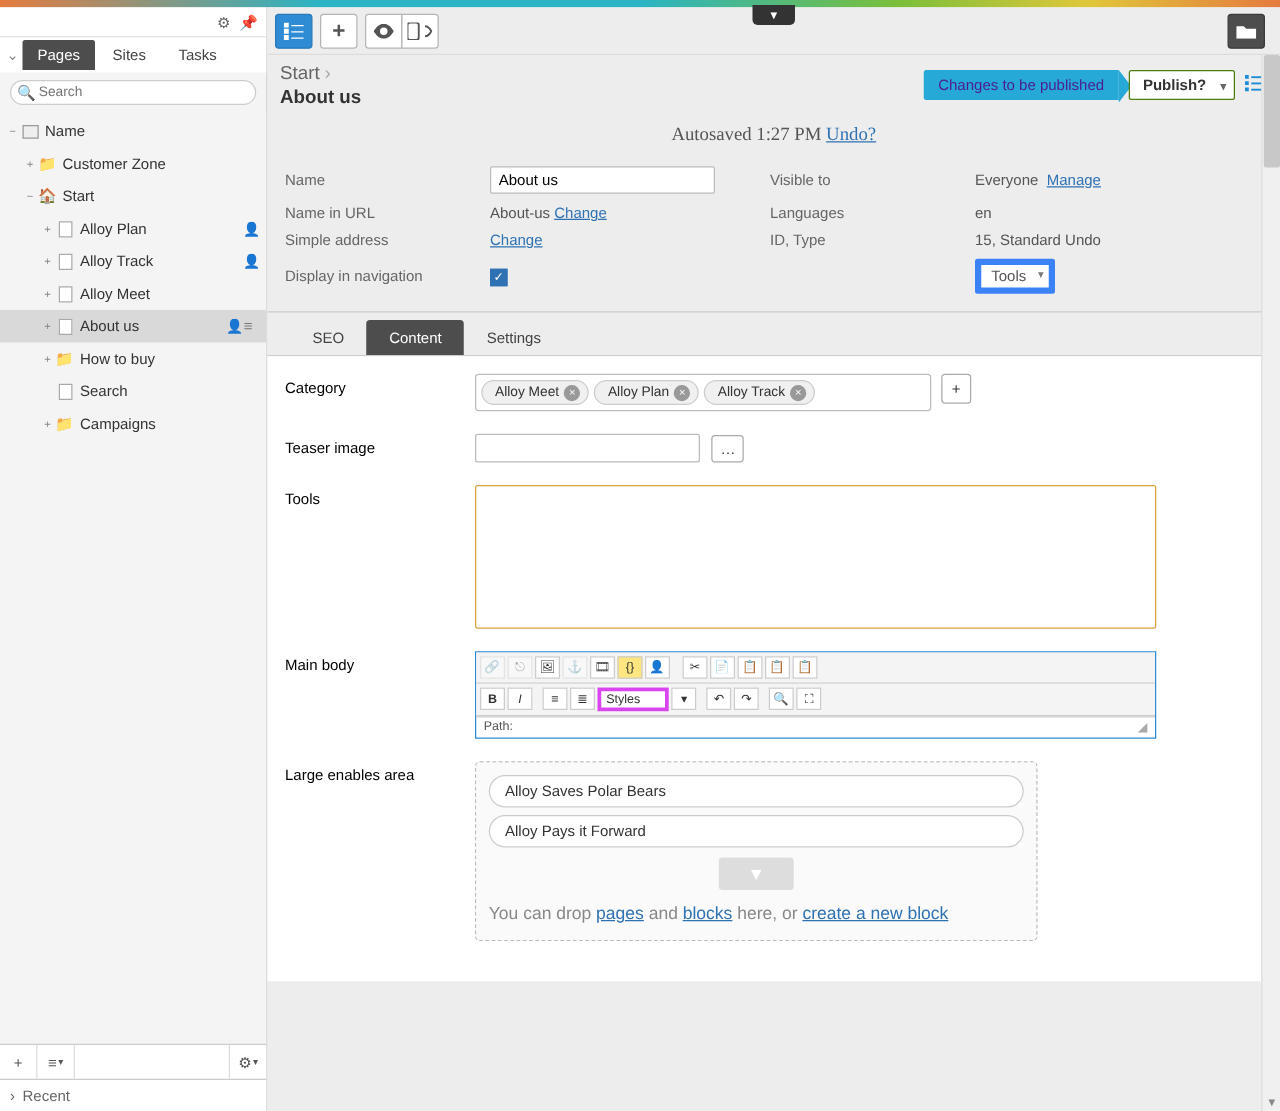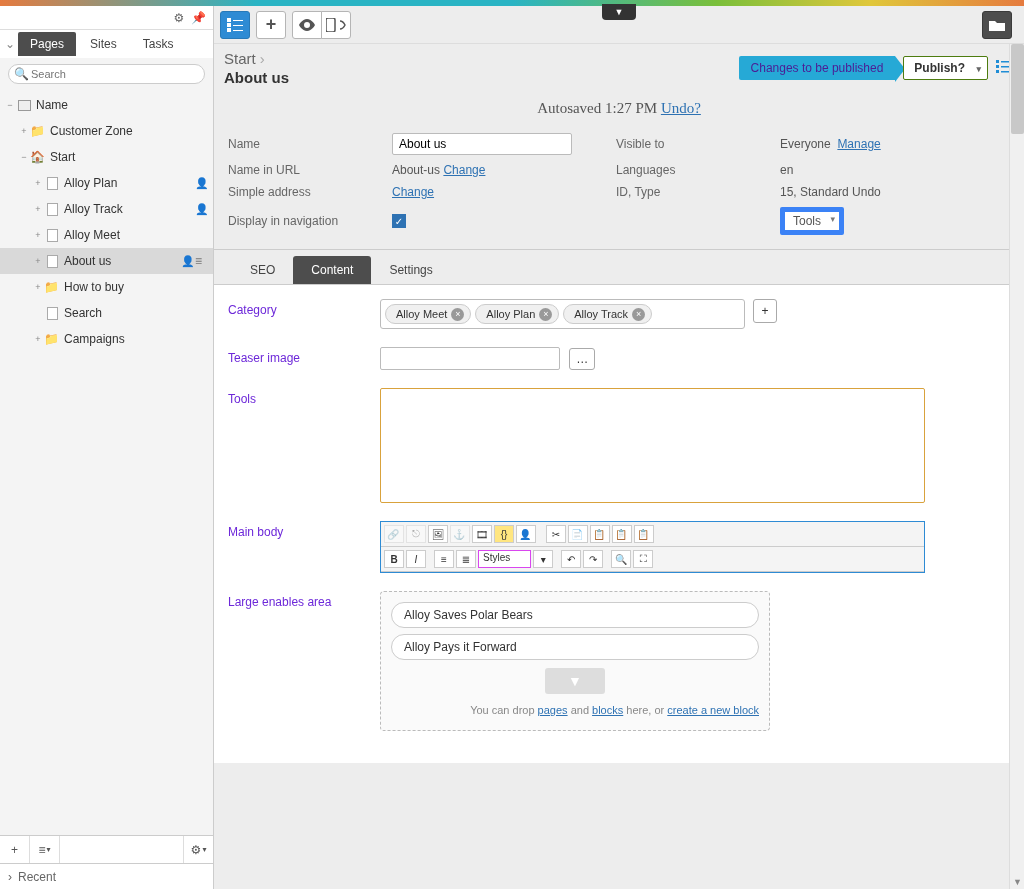--- a/index.html
+++ b/index.html
@@ -82,44 +82,44 @@
 .chk { width: 14px; height: 14px; border: 1px solid #2e72b3; background: #2e72b3; display: inline-flex; align-items: center; justify-content: center; color: #fff; font-size: 10px; }
 .tools-dd { border: 5px solid #3b82f6; padding: 2px 18px 2px 8px; border-radius: 2px; font-size: 12px; display: inline-block; position: relative; background: #fff; cursor: pointer; }
 .tools-dd::after { content: '▾'; position: absolute; right: 4px; top: 2px; font-size: 9px; color: #777; }
 
 .content-tabs { display: flex; border-bottom: 1px solid #ccc; padding-left: 18px; background: #ededed; margin-top: 6px; }
 .ctab { padding: 7px 18px; font-size: 12px; color: #444; cursor: pointer; }
 .ctab.active { background: #4d4d4d; color: #fff; border-radius: 3px 3px 0 0; }
 
 .form-area { padding: 14px; background: #fff; overflow: auto; }
 .frow { display: flex; align-items: flex-start; margin-bottom: 18px; }
-.frow .flbl { width: 152px; color: #6d28d9; font-size: 12px; padding-top: 4px; }
+.frow .flbl { width: 152px; color: #000000; font-size: 12px; padding-top: 4px; }
 .frow .fval { flex: 1; max-width: 555px; }
 
 .chips { border: 1px solid #bbb; border-radius: 3px; padding: 4px; min-height: 30px; display: flex; flex-wrap: wrap; gap: 4px; width: 365px; }
 .chip { background: #f0f0f0; border: 1px solid #ccc; border-radius: 10px; padding: 2px 6px 2px 10px; font-size: 11px; display: flex; align-items: center; gap: 4px; }
 .chip .x { background: #999; color: #fff; border-radius: 50%; width: 13px; height: 13px; display: inline-flex; align-items: center; justify-content: center; font-size: 9px; cursor: pointer; }
 .add-btn { width: 24px; height: 24px; border: 1px solid #aaa; border-radius: 3px; background: #fff; display: inline-flex; align-items: center; justify-content: center; margin-left: 8px; cursor: pointer; vertical-align: top; }
 
 .img-input { width: 180px; padding: 3px 6px; border: 1px solid #bbb; border-radius: 2px; }
 .img-browse { width: 26px; height: 22px; border: 1px solid #aaa; border-radius: 3px; background: #fff; display: inline-flex; align-items: center; justify-content: center; margin-left: 6px; cursor: pointer; }
 
 .text-area { width: 545px; height: 115px; border: 1px solid #d9a23c; border-radius: 2px; background: #fff; }
 
 .editor { width: 545px; border: 1px solid #2e8bd4; background: #fff; }
 .ed-toolbar { display: flex; padding: 3px; border-bottom: 1px solid #ccc; gap: 2px; background: #f4f4f4; flex-wrap: wrap; }
 .ed-btn { width: 20px; height: 18px; border: 1px solid #ccc; background: #fff; display: inline-flex; align-items: center; justify-content: center; font-size: 10px; cursor: pointer; }
-.ed-sel { border: 1px solid #d946ef; font-size: 10px; padding: 1px 20px 1px 4px; background: #fff; }
+.ed-sel { border: 3px solid #d946ef; font-size: 10px; padding: 1px 20px 1px 4px; background: #fff; }
 .ed-body { padding: 6px 8px; font-family: 'Times New Roman', serif; font-size: 14px; line-height: 1.35; min-height: 95px; }
 .ed-path { border-top: 1px solid #ccc; padding: 2px 6px; font-size: 10px; color: #555; display: flex; }
 .ed-path .resize { margin-left: auto; color: #aaa; }
 
-.drop-zone { width: 390px; border: 1px dashed #bbb; border-radius: 4px; padding: 10px 10px 14px 10px; background: #fafafa; }
+.drop-zone { width: 450px; border: 1px dashed #bbb; border-radius: 4px; padding: 10px 10px 14px 10px; background: #fafafa; }
 .block-item { border: 1px solid #ccc; border-radius: 14px; padding: 5px 12px; font-size: 12px; margin-bottom: 6px; background: #fff; cursor: pointer; }
-.drop-hint { text-align: right; color: #888; font-size: 11px; margin-top: 10px; }
+.drop-hint { text-align: left; color: #888; font-size: 14px; margin-top: 10px; }
 .drop-arrow { width: 60px; height: 26px; background: #ddd; margin: 8px auto 0; display: flex; align-items: center; justify-content: center; color: #fff; font-size: 14px; border-radius: 3px; }
 
 .scroll-stub { position: absolute; right: 0; top: 38px; bottom: 0; width: 15px; background: #f0f0f0; border-left: 1px solid #ddd; }
 .scroll-stub .thumb { position: absolute; top: 0; width: 13px; left: 1px; height: 90px; background: #c8c8c8; border-radius: 2px; }
 .scroll-stub .arrow { position: absolute; left: 0; width: 15px; height: 15px; color: #888; font-size: 9px; display: flex; align-items: center; justify-content: center; }
 .sa-up { top: 0; } .sa-dn { bottom: 0; }
 </style>
 </head>
 <body>
 
@@ -392,20 +392,24 @@
             <span class="ed-btn">≣</span>
             <span class="ed-sel">Styles</span>
             <span class="ed-btn">▾</span>
             <span style="width:4px"></span>
             <span class="ed-btn">↶</span>
             <span class="ed-btn">↷</span>
             <span style="width:4px"></span>
             <span class="ed-btn">🔍</span>
             <span class="ed-btn">⛶</span>
           </div>
+          <div class="ed-path">
+            <span>Path:</span>
+            <span class="resize">◢</span>
+          </div>
         </div>
       </div>
     </div>
     <div class="frow">
       <div class="flbl">Large enables area</div>
       <div class="fval">
         <div class="drop-zone">
           <div id="blocks">
                 <div class="block-item">Alloy Saves Polar Bears</div>
                 <div class="block-item">Alloy Pays it Forward</div>

